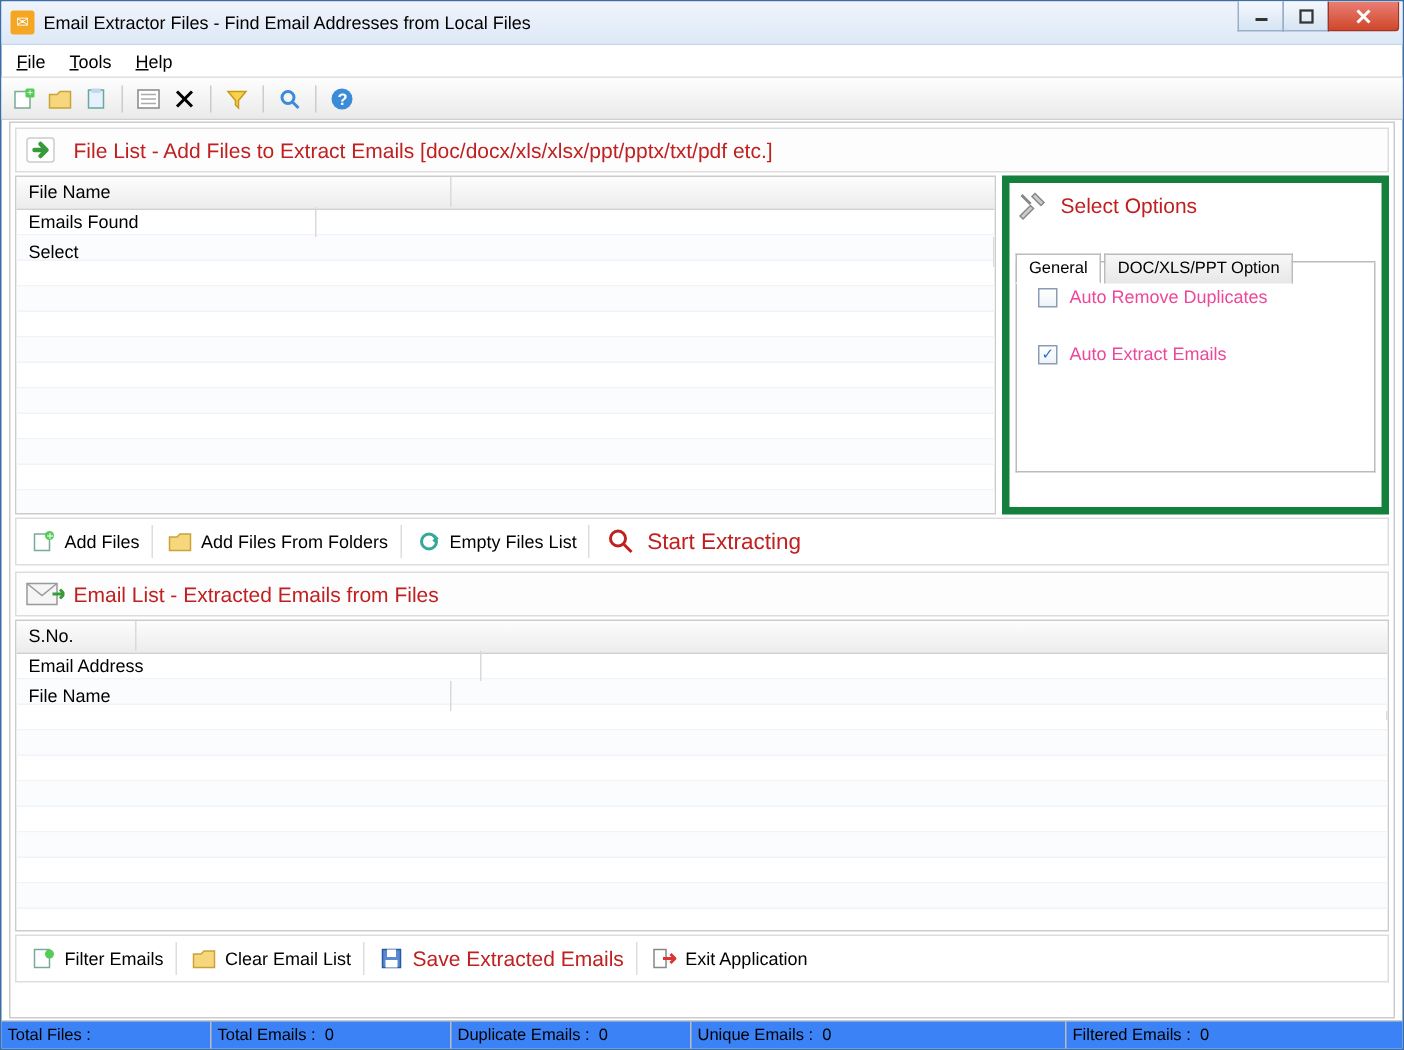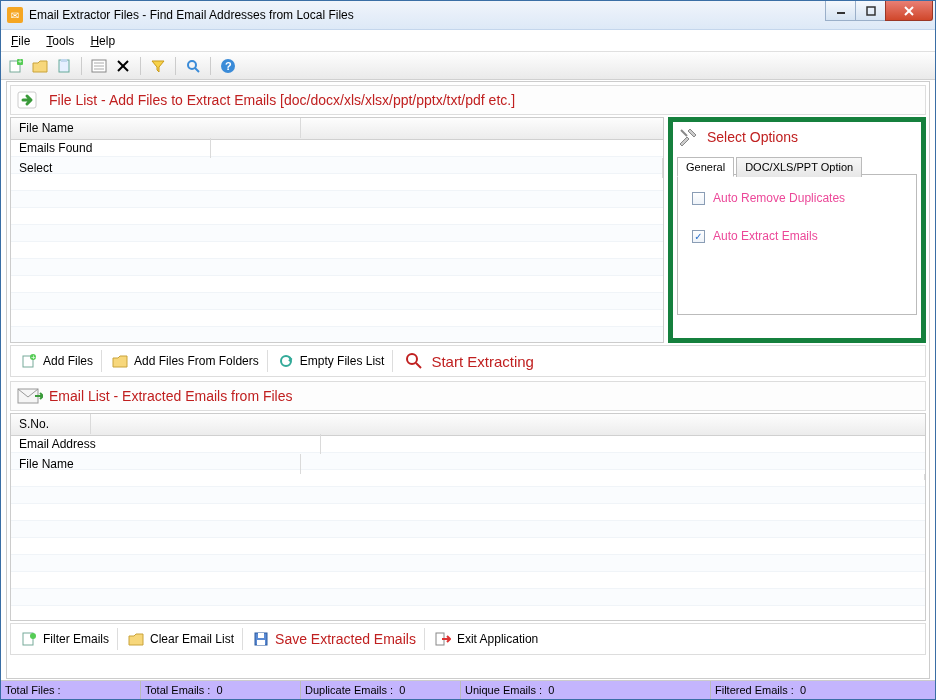--- a/index.html
+++ b/index.html
@@ -152,21 +152,21 @@
   border-bottom: 1px solid #bbb;
 }
 .tab {
   padding: 3px 8px;
   border: 1px solid #bbb;
   border-bottom: none;
   background: linear-gradient(#f7f7f7, #e7e7e7);
   margin-right: 2px;
   font-size: 11px;
   position: relative;
-  top: 3px;
+  top: 15px;
 }
 .tab.active {
   background: #fff;
   border-bottom: 1px solid #fff;
 }
 .tab-body {
   border: 1px solid #bbb;
   border-top: none;
   height: 140px;
   padding: 16px 14px;
@@ -216,21 +216,21 @@
 }
 .email-table-wrap {
   border: 1px solid #ccc;
   height: 208px;
   overflow: hidden;
 }
 .status-bar {
   position: absolute;
   left: 0; right: 0; bottom: 0;
   height: 19px;
-  background: #c4b5fd;
+  background: #3b82f6;
   border-top: 1px solid #ccc;
   display: flex;
   align-items: flex-start;
   font-size: 11px;
 }
 .status-cell {
   padding: 0 4px;
   border-right: 1px solid #bbb;
   height: 100%;
   display: flex;

